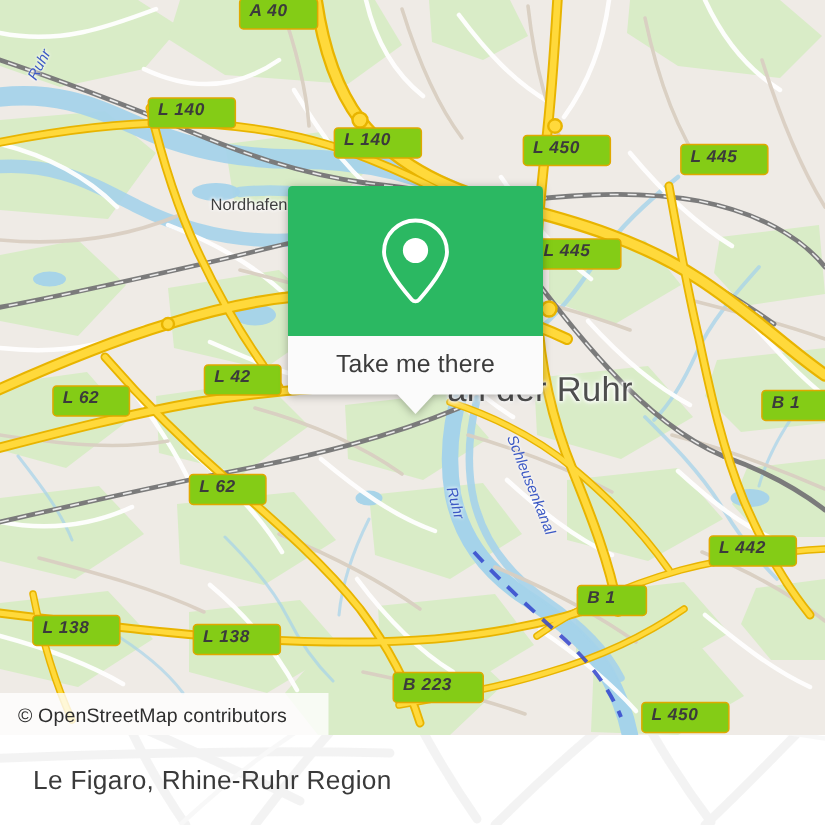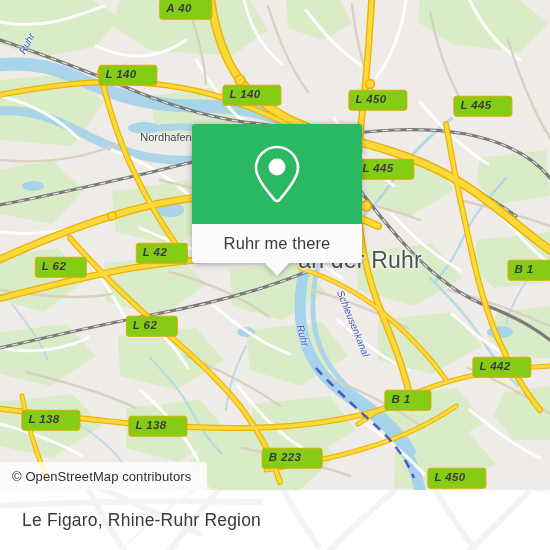--- a/index.html
+++ b/index.html
@@ -83,21 +83,21 @@
     pointer-events: none;
     text-shadow: 0 0 3px rgba(255,255,255,.9), 0 0 2px rgba(255,255,255,.9);
   }
 
   
   #attribution {
     position: absolute;
     left: 0;
     bottom: 0;
     height: 28px;
-    padding: 0 16px 0 12px;
+    padding: 0 28px 0 12px;
     display: flex;
     align-items: center;
     background: rgba(255,255,255,0.80);
     color: #2e2e2e;
     font-size: 13px;
     letter-spacing: 0.1px;
     z-index: 40;
   }
 
   
@@ -447,21 +447,21 @@
     <div id="popup">
       <div id="popup-head">
         <svg width="54" height="62" viewBox="0 0 54 62">
           <path d="M27 4 C15.4 4 6 13.4 6 25 C6 34.5 19.2 50.6 24.6 56.8
                    C25.9 58.3 28.1 58.3 29.4 56.8 C34.8 50.6 48 34.5 48 25
                    C48 13.4 38.6 4 27 4 Z" fill="none" stroke="#ffffff" stroke-width="2.6"></path>
           <circle cx="27" cy="24" r="8.4" fill="#ffffff"></circle>
         </svg>
       </div>
       <div id="popup-body">
-        <span id="popup-label">Ruhr me there</span>
+        <span id="popup-label">Take me there</span>
       </div>
       <div id="popup-tail"></div>
     </div>
 
   </div>
 
   <div id="footer">
     <svg id="footer-watermark" viewBox="0 0 550 120" preserveAspectRatio="none">
       <g fill="none" stroke="#ebebeb" stroke-width="6" stroke-linecap="round">
         <path d="M-10,10 C60,40 130,70 200,104"></path>

